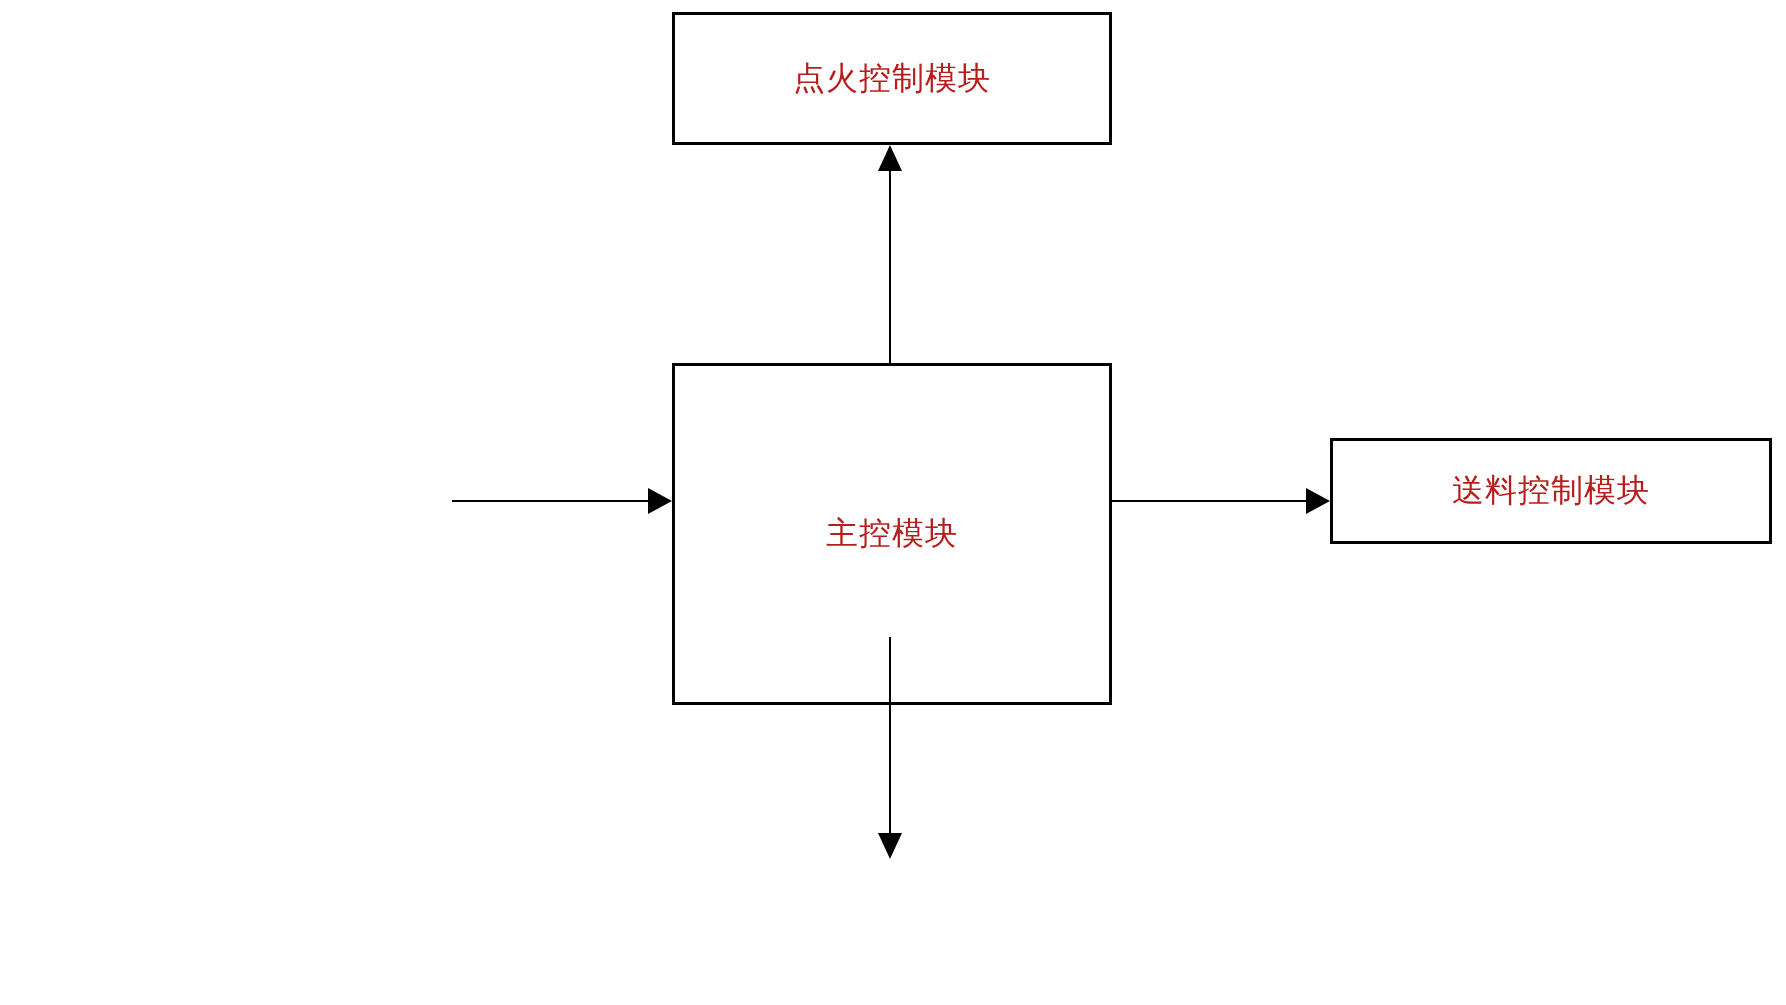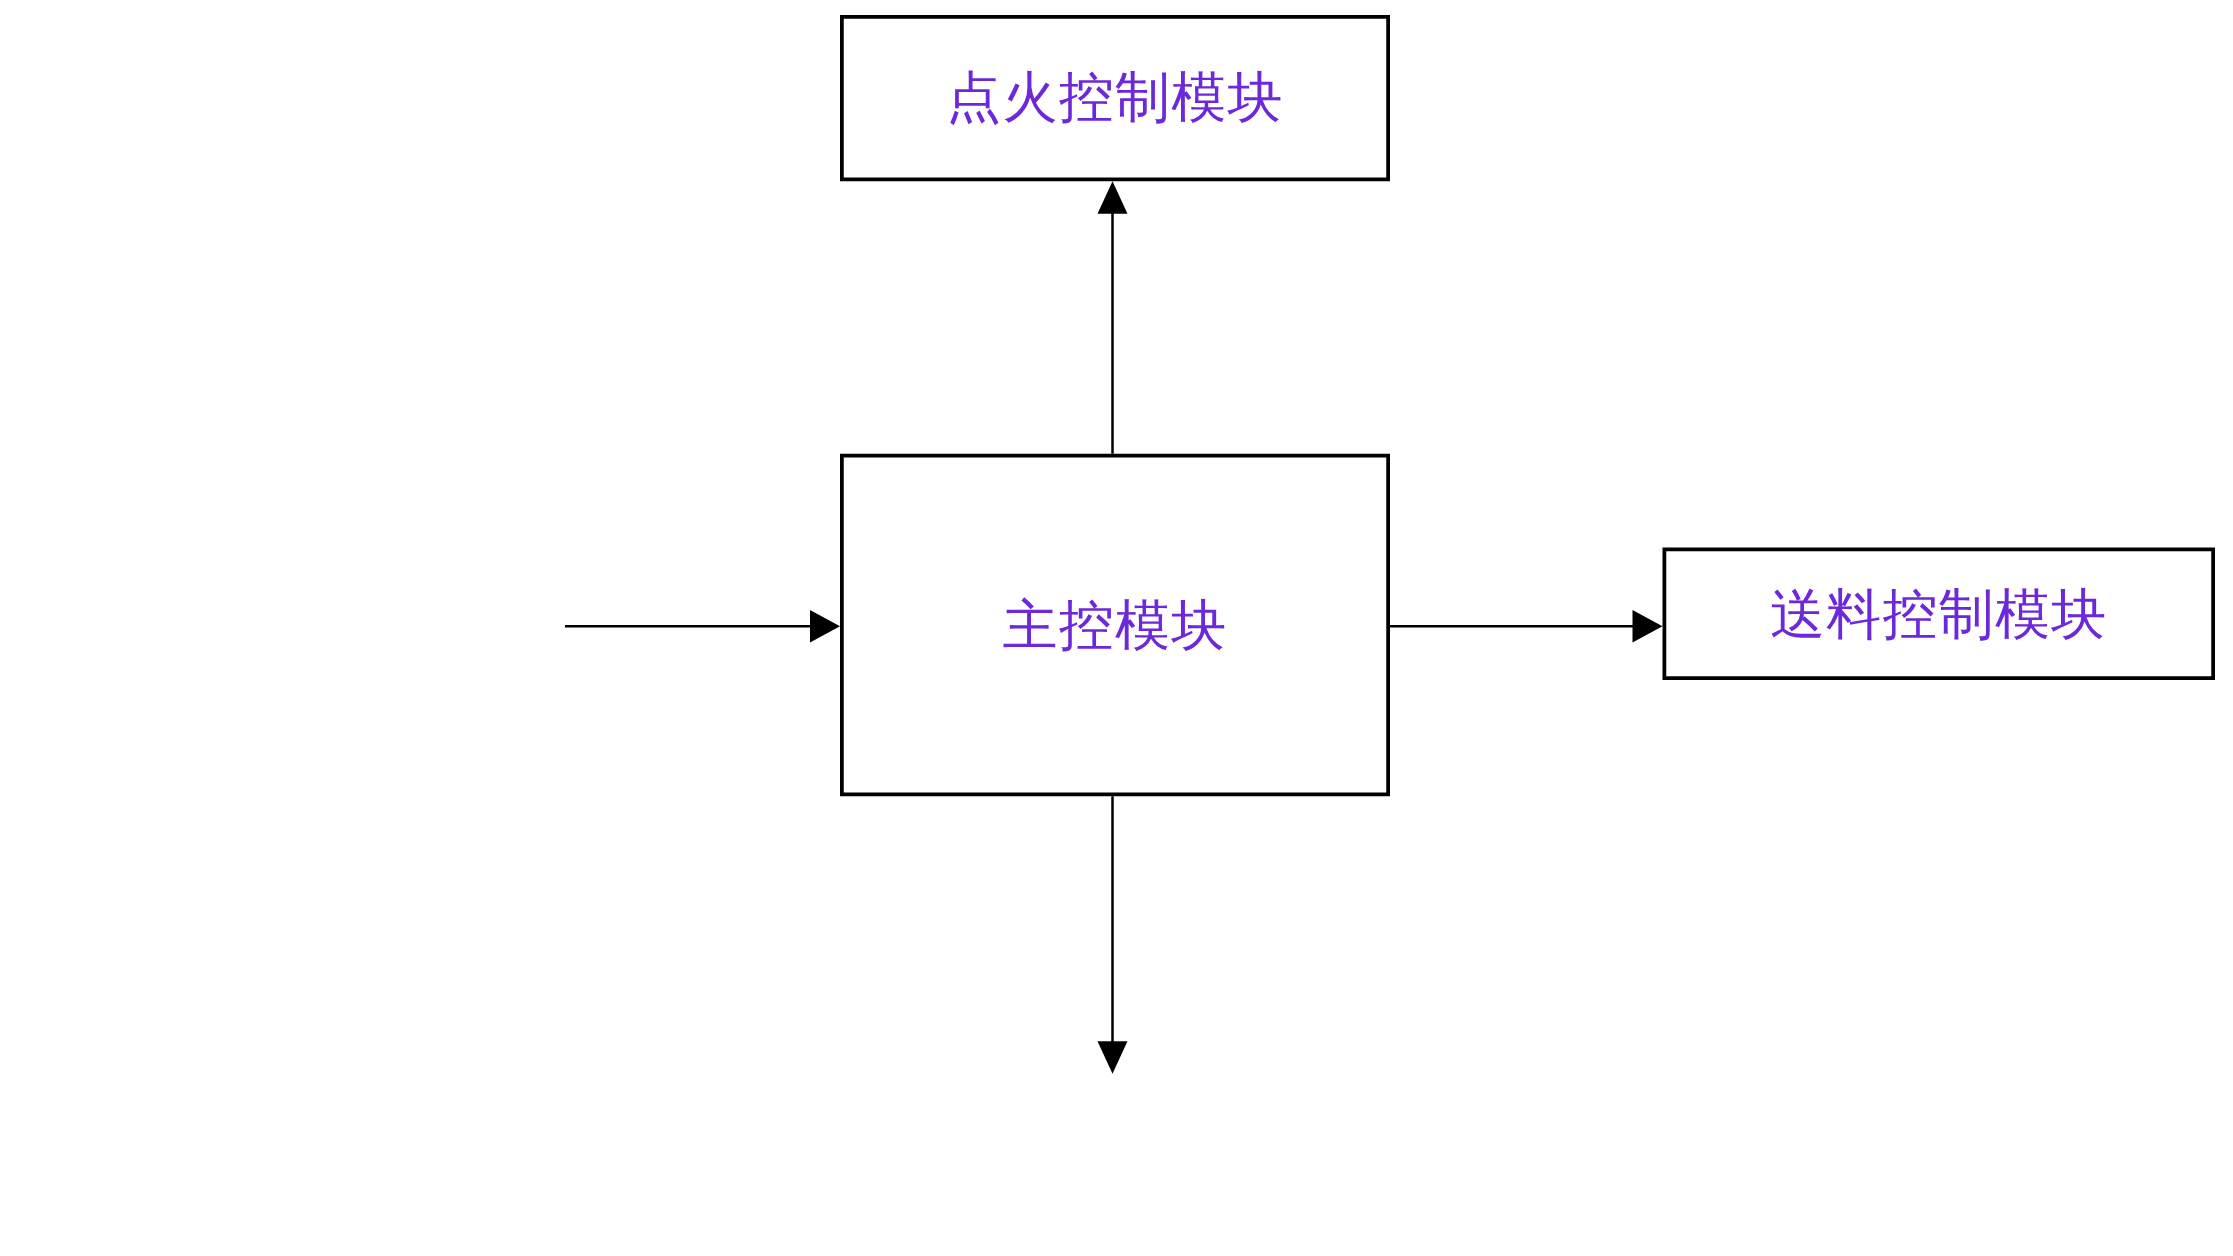--- a/index.html
+++ b/index.html
@@ -18,27 +18,27 @@
   .node {
     position: absolute;
     box-sizing: border-box;
     border: 3px solid #000000;
     background: #ffffff;
     display: flex;
     align-items: center;
     justify-content: center;
   }
   .node-label {
-    font-size: 44px;
-    color: #6d28d9;
+    font-size: 32px;
+    color: #b91c1c;
     letter-spacing: 1px;
     white-space: nowrap;
   }
   #node-ignition    { left: 672px;  top: 12px;  width: 440px; height: 133px; }
-  #node-main        { left: 672px;  top: 363px; width: 440px; height: 274px; }
+  #node-main        { left: 672px;  top: 363px; width: 440px; height: 342px; }
   #node-temperature { left: 10px;   top: 434px; width: 442px; height: 134px; }
   #node-feeding     { left: 1330px; top: 438px; width: 442px; height: 106px; }
   #node-alarm       { left: 673px;  top: 859px; width: 439px; height: 131px; }
 
   .arrow-line {
     position: absolute;
     background: #000000;
   }
   .arrow-head {
     position: absolute;

